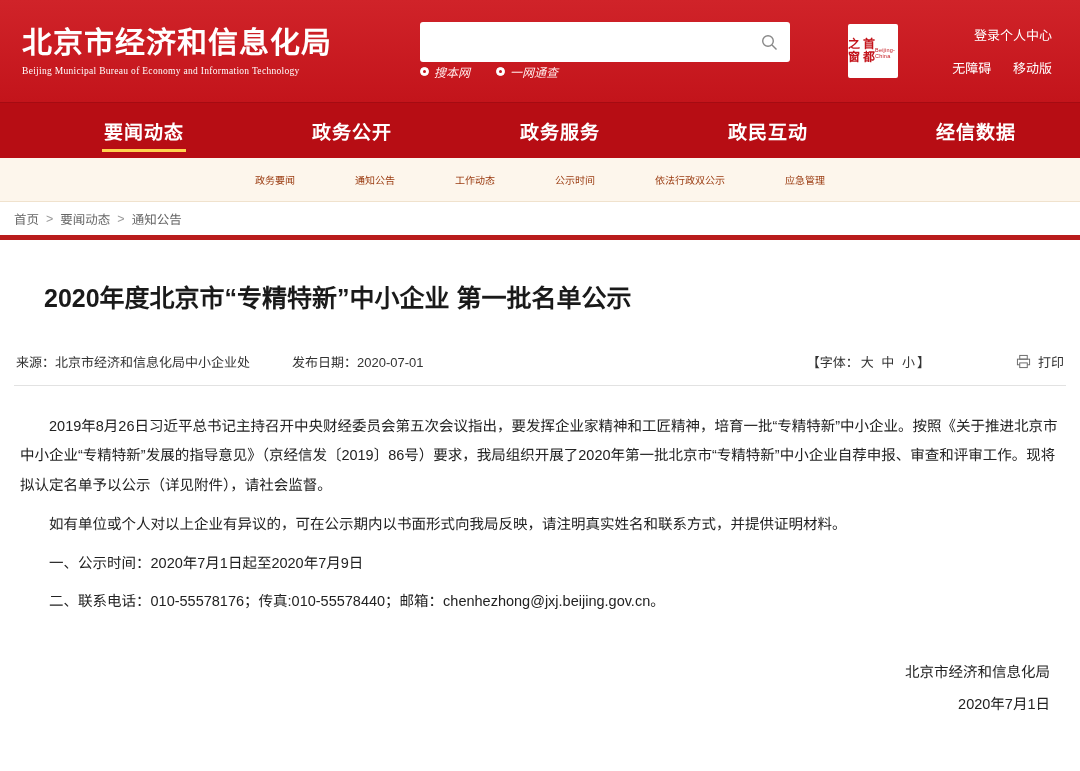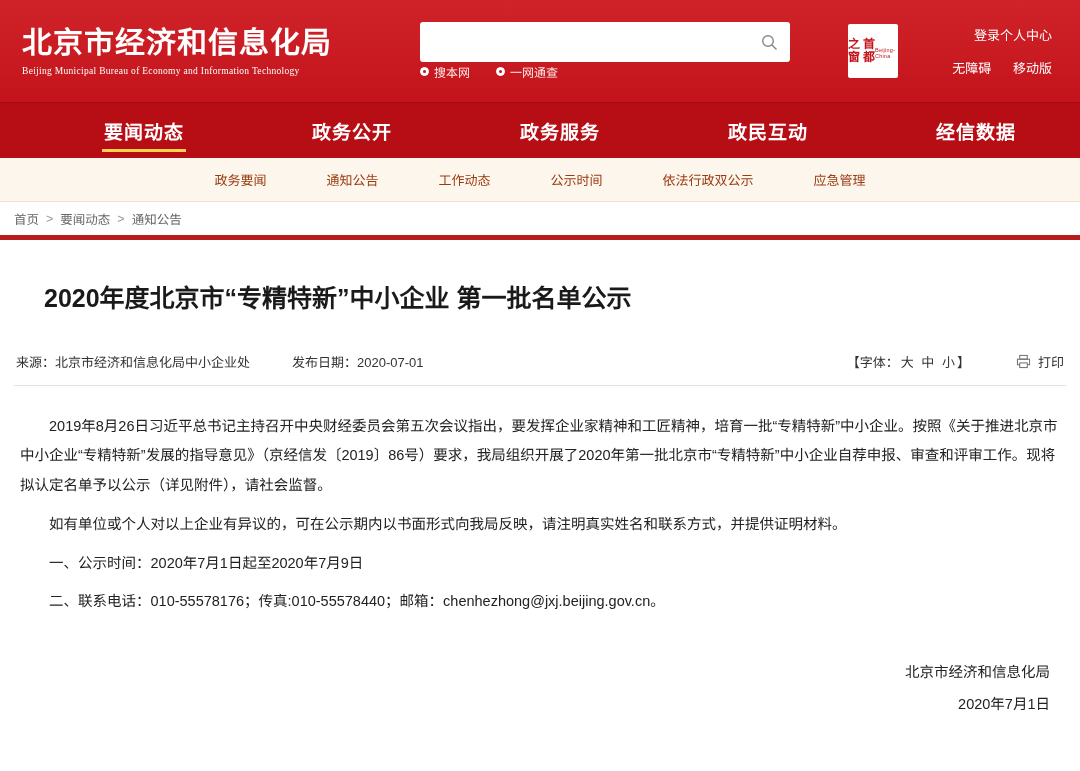--- a/index.html
+++ b/index.html
@@ -47,21 +47,21 @@
     font-family: "Liberation Sans", sans-serif;
   }
   .search-icon-btn {
     position: absolute; right: 8px; top: 50%; transform: translateY(-50%);
     width: 26px; height: 26px;
     display: flex; align-items: center; justify-content: center;
     background: transparent; border: 0; cursor: pointer; padding: 0;
   }
   .radio-row {
     margin-top: 1px; display: flex; align-items: center;
-    color: #ffdede; font-size: 12px;
+    color: #ffdede; font-size: 12px; font-style: italic;
   }
   .radio-item { display: flex; align-items: center; margin-right: 26px; cursor: pointer; }
   .radio-dot {
     width: 9px; height: 9px; border-radius: 50%;
     border: 1px solid #ffd6d6; margin-right: 5px; display: inline-block;
     position: relative; background: transparent;
   }
   .radio-dot.checked { background: #fff; border-color:#fff; }
   .radio-dot.checked::after {
     content:""; position:absolute; inset: 2px; border-radius:50%; background:#c3141b;
@@ -109,21 +109,21 @@
     content: ""; position: absolute; left: 50%; transform: translateX(-50%);
     bottom: 6px; width: 84px; height: 3px; background: #ffd24d;
   }
 
   
   .subnav {
     height: 44px; background: #fdf6ec; border-bottom: 1px solid #f0e2cd;
     display: flex; align-items: center; justify-content: center;
   }
   .subnav-item {
-    color: #9a3b10; font-size: 13px; margin: 0 30px; cursor: pointer;
+    color: #9a3b10; font-size: 10px; margin: 0 30px; cursor: pointer;
   }
 
   
   .breadcrumb {
     height: 38px; display: flex; align-items: center;
     padding: 0 14px; font-size: 12.5px; color: #666;
     border-bottom: 5px solid #b91c1c;
   }
   .breadcrumb .sep { margin: 0 7px; color: #999; }
   .breadcrumb a { color: #666; text-decoration: none; cursor: pointer; }
@@ -137,21 +137,21 @@
     line-height: 1.35;
   }
   .meta {
     display: flex; align-items: center;
     border-bottom: 1px solid #e2e2e2;
     padding: 6px 2px 14px 2px;
     font-size: 13px; color: #333;
   }
   .meta-source { margin-right: 42px; }
   .meta-date { }
-  .meta-right { margin-left: auto; display: flex; align-items: center; }
+  .meta-right { margin-left: auto; display: flex; align-items: center; gap: 40px; }
   .fontsize { font-size: 13px; color:#333; margin-right: 46px; }
   .fontsize .fs { cursor: pointer; margin: 0 2px; }
   .print { display: flex; align-items: center; font-size: 13px; color: #333; cursor: pointer; }
   .print svg { margin-right: 7px; }
 
   .body-text {
     padding: 26px 6px 0 6px;
     font-size: 14.5px;
     color: #222;
     line-height: 2.05;

